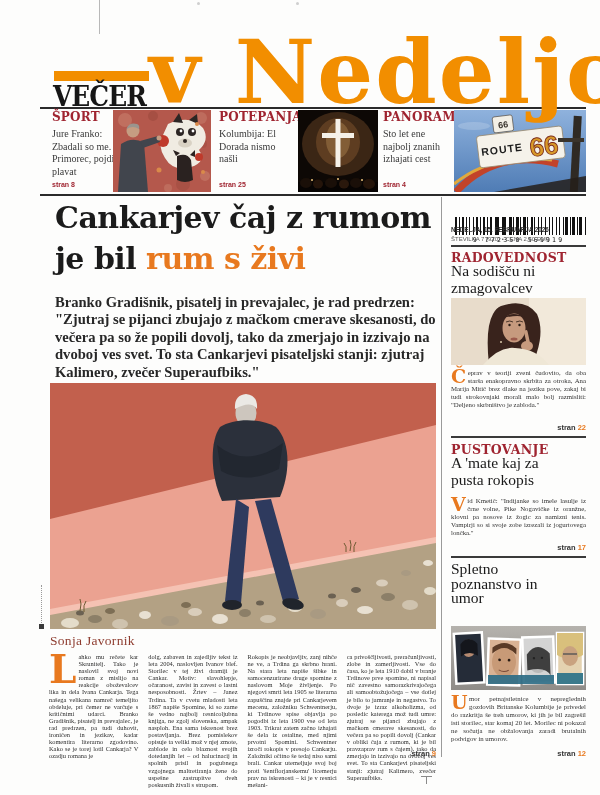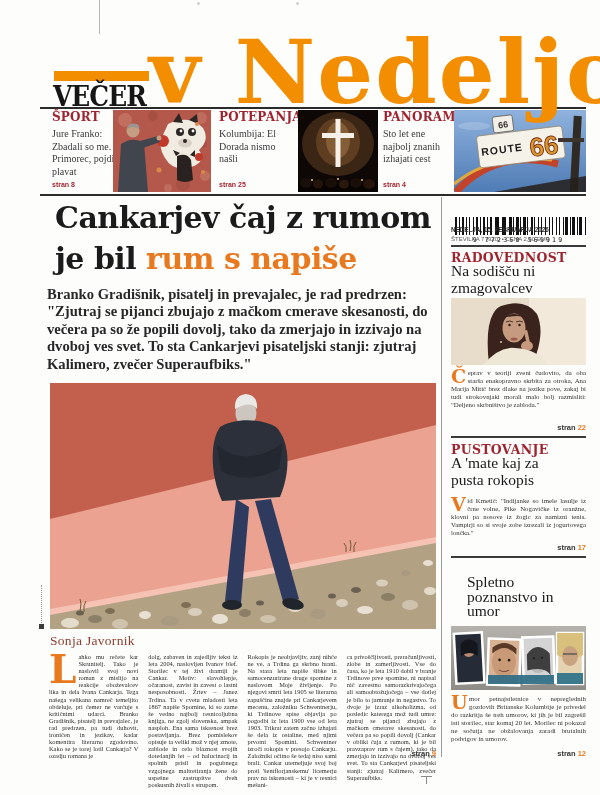--- a/index.html
+++ b/index.html
@@ -184,24 +184,24 @@
         <rect x="104" y="28" width="26" height="4" fill="#3a342c"></rect>
         <path d="M40,82 L132,66 L132,82 Z" fill="#241f1a" opacity=".85"></path>
       </svg>
     </div>
   </article>
 
   <div class="rule" style="left:40px;top:194px;width:546px;"></div>
 
   <h1 class="headline" style="margin:0;">
     <span>Cankarjev čaj z rumom</span><br>
-    <span>je bil </span><span class="accent">rum s napiše</span>
+    <span>je bil </span><span class="accent">rum s živi</span>
   </h1>
 
-  <p class="standfirst" style="margin:0;">Branko Gradišnik, pisatelj in prevajalec, je rad predrzen: "Zjutraj se pijanci zbujajo z mačkom cmerave skesanosti, do večera pa so že popili dovolj, tako da zmerjajo in izzivajo na dvoboj ves svet. To sta Cankarjevi pisateljski stanji: zjutraj Kalimero, zvečer Superaufbiks."</p>
+  <p class="standfirst" style="margin:8px;">Branko Gradišnik, pisatelj in prevajalec, je rad predrzen: "Zjutraj se pijanci zbujajo z mačkom cmerave skesanosti, do večera pa so že popili dovolj, tako da zmerjajo in izzivajo na dvoboj ves svet. To sta Cankarjevi pisateljski stanji: zjutraj Kalimero, zvečer Superaufbiks."</p>
 
   <figure class="main-photo" style="margin:0;">
     <svg width="386" height="246" viewBox="0 0 386 246">
       <rect width="386" height="246" fill="#c2604d"></rect>
       <polygon points="0,136 386,42 386,162 0,234" fill="#eba291"></polygon>
       <polygon points="0,226 386,154 386,163 0,235" fill="#f5c2b3"></polygon>
       <polygon points="0,232 386,160 386,246 0,246" fill="#b3a184"></polygon>
       <g>
         <ellipse cx="20" cy="240" rx="9" ry="5" fill="#e4dcca"></ellipse>
           <ellipse cx="45" cy="236" rx="7" ry="4" fill="#8c7f68"></ellipse>
@@ -290,21 +290,21 @@
     <div class="block body" style="top:172px;"><span class="dropcap">Č</span><span>eprav v teoriji zveni čudovito, da oba starša enakopravno skrbita za otroka, Ana Marija Mitič brez dlake na jeziku pove, zakaj bi tudi strokovnjaki morali malo bolj razmisliti: "Deljeno skrbništvo je zabloda."</span></div>
     <div class="page stran-ref" style="top:226px;"><span>stran</span> <b>22</b></div>
     <div class="rail-rule" style="top:239px;"></div>
 
     <div class="block kicker" style="top:245px;">PUSTOVANJE</div>
     <div class="block title" style="top:258px;">A 'mate kaj za pusta rokopis</div>
     <div class="block body" style="top:300px;"><span class="dropcap">V</span><span>id Kmetič: "Indijanke so imele lasulje iz črne volne, Pike Nogavičke iz oranžne, klovni pa nosove iz žogic za namizni tenis. Vampirji so si svoje zobe izrezali iz jogurtovega lončka."</span></div>
     <div class="page stran-ref" style="top:346px;"><span>stran</span> <b>17</b></div>
     <div class="rail-rule" style="top:359px;"></div>
 
-    <div class="block title tight" style="top:378px;margin-left:16px;">Spletno poznanstvo in umor</div>
+    <div class="block title tight" style="top:365px;">Spletno poznanstvo in umor</div>
     <div class="block rail-img" style="top:429px;height:64px;">
       <svg width="135" height="64" viewBox="0 0 135 64">
         <defs>
             <linearGradient id="cg" x1="0" y1="0" x2="0" y2="1">
           <stop offset="0" stop-color="#b5b2ad"></stop>
               <stop offset="1" stop-color="#8f8c88"></stop>
             </linearGradient>
           </defs>
         <rect width="135" height="64" fill="url(#cg)"></rect>
         <g transform="rotate(-3 20 30)">

